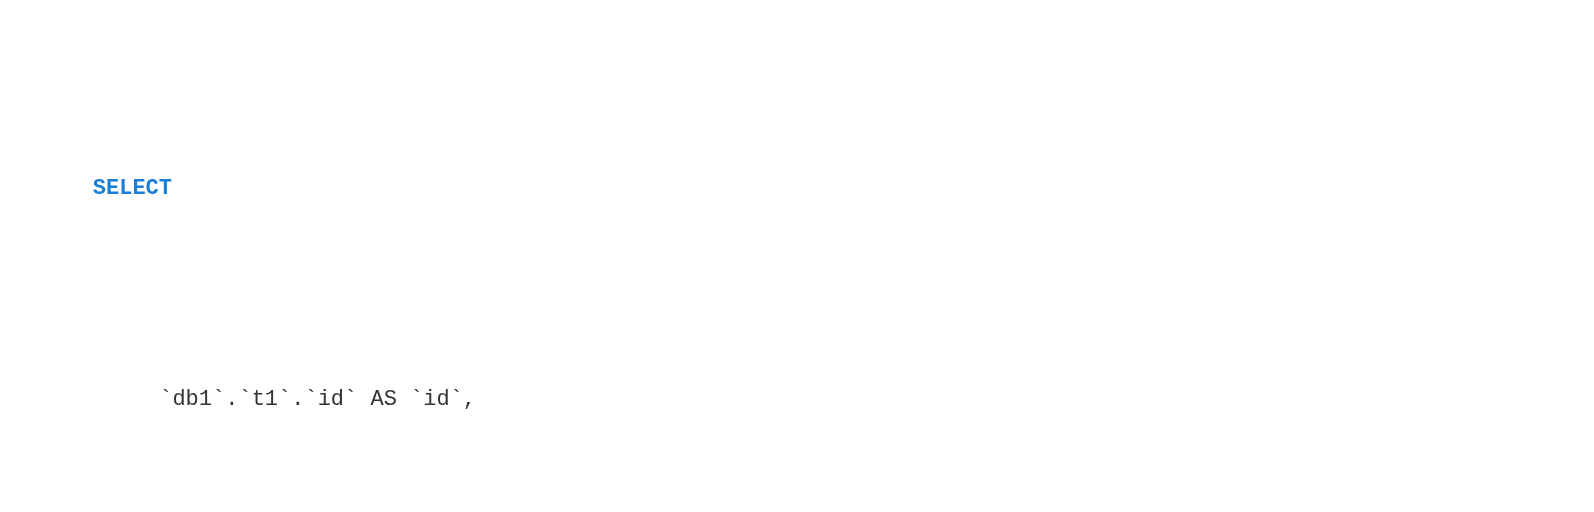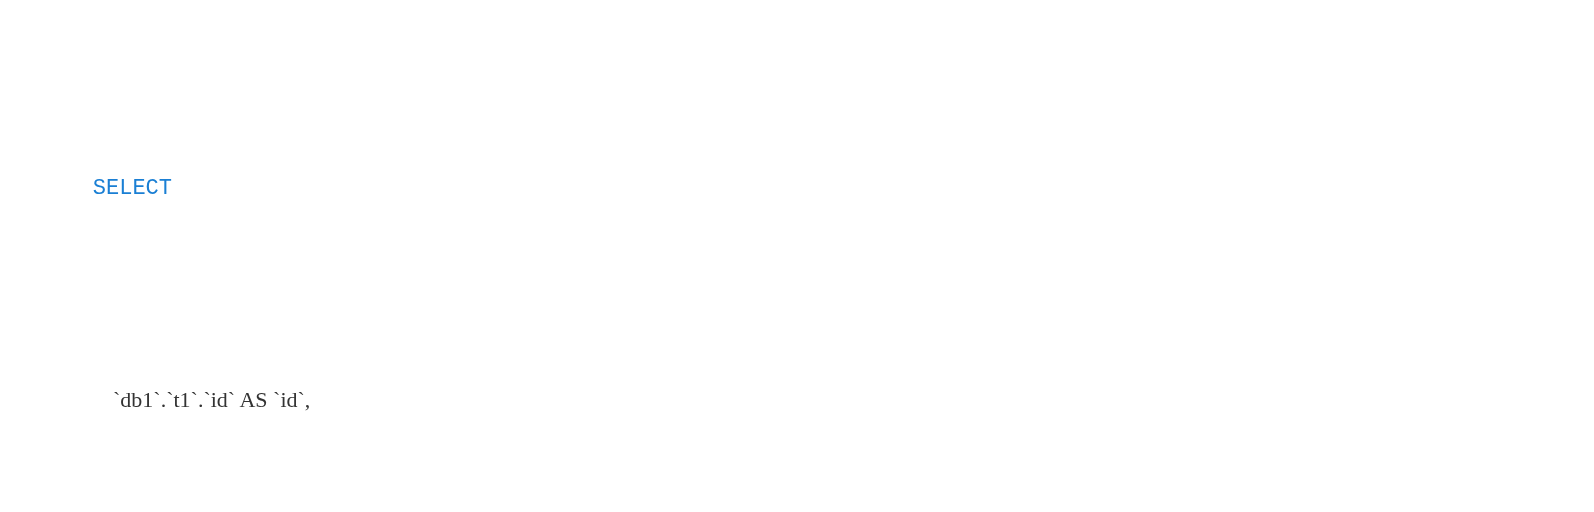--- a/index.html
+++ b/index.html
@@ -18,35 +18,34 @@
       min-height: 512px;
       position: relative;
     }
 
     .code-block {
       white-space: pre;
     }
 
     .kw-blue {
       color: #1a7fd4;
-      font-weight: normal;
+      font-weight: bold;
     }
 
     .text-normal {
       color: #333333;
     }
 
     .line {
       display: block;
       min-height: 1.6em;
     }
 
     .indent1 {
       padding-left: 40px;
-      font-family: Liberation Serif, serif;
     }
   </style>
 </head>
 <body>
 
 <div class="code-block">
 
   <span class="line">
     <span class="kw-blue">SELECT</span>
   </span>

